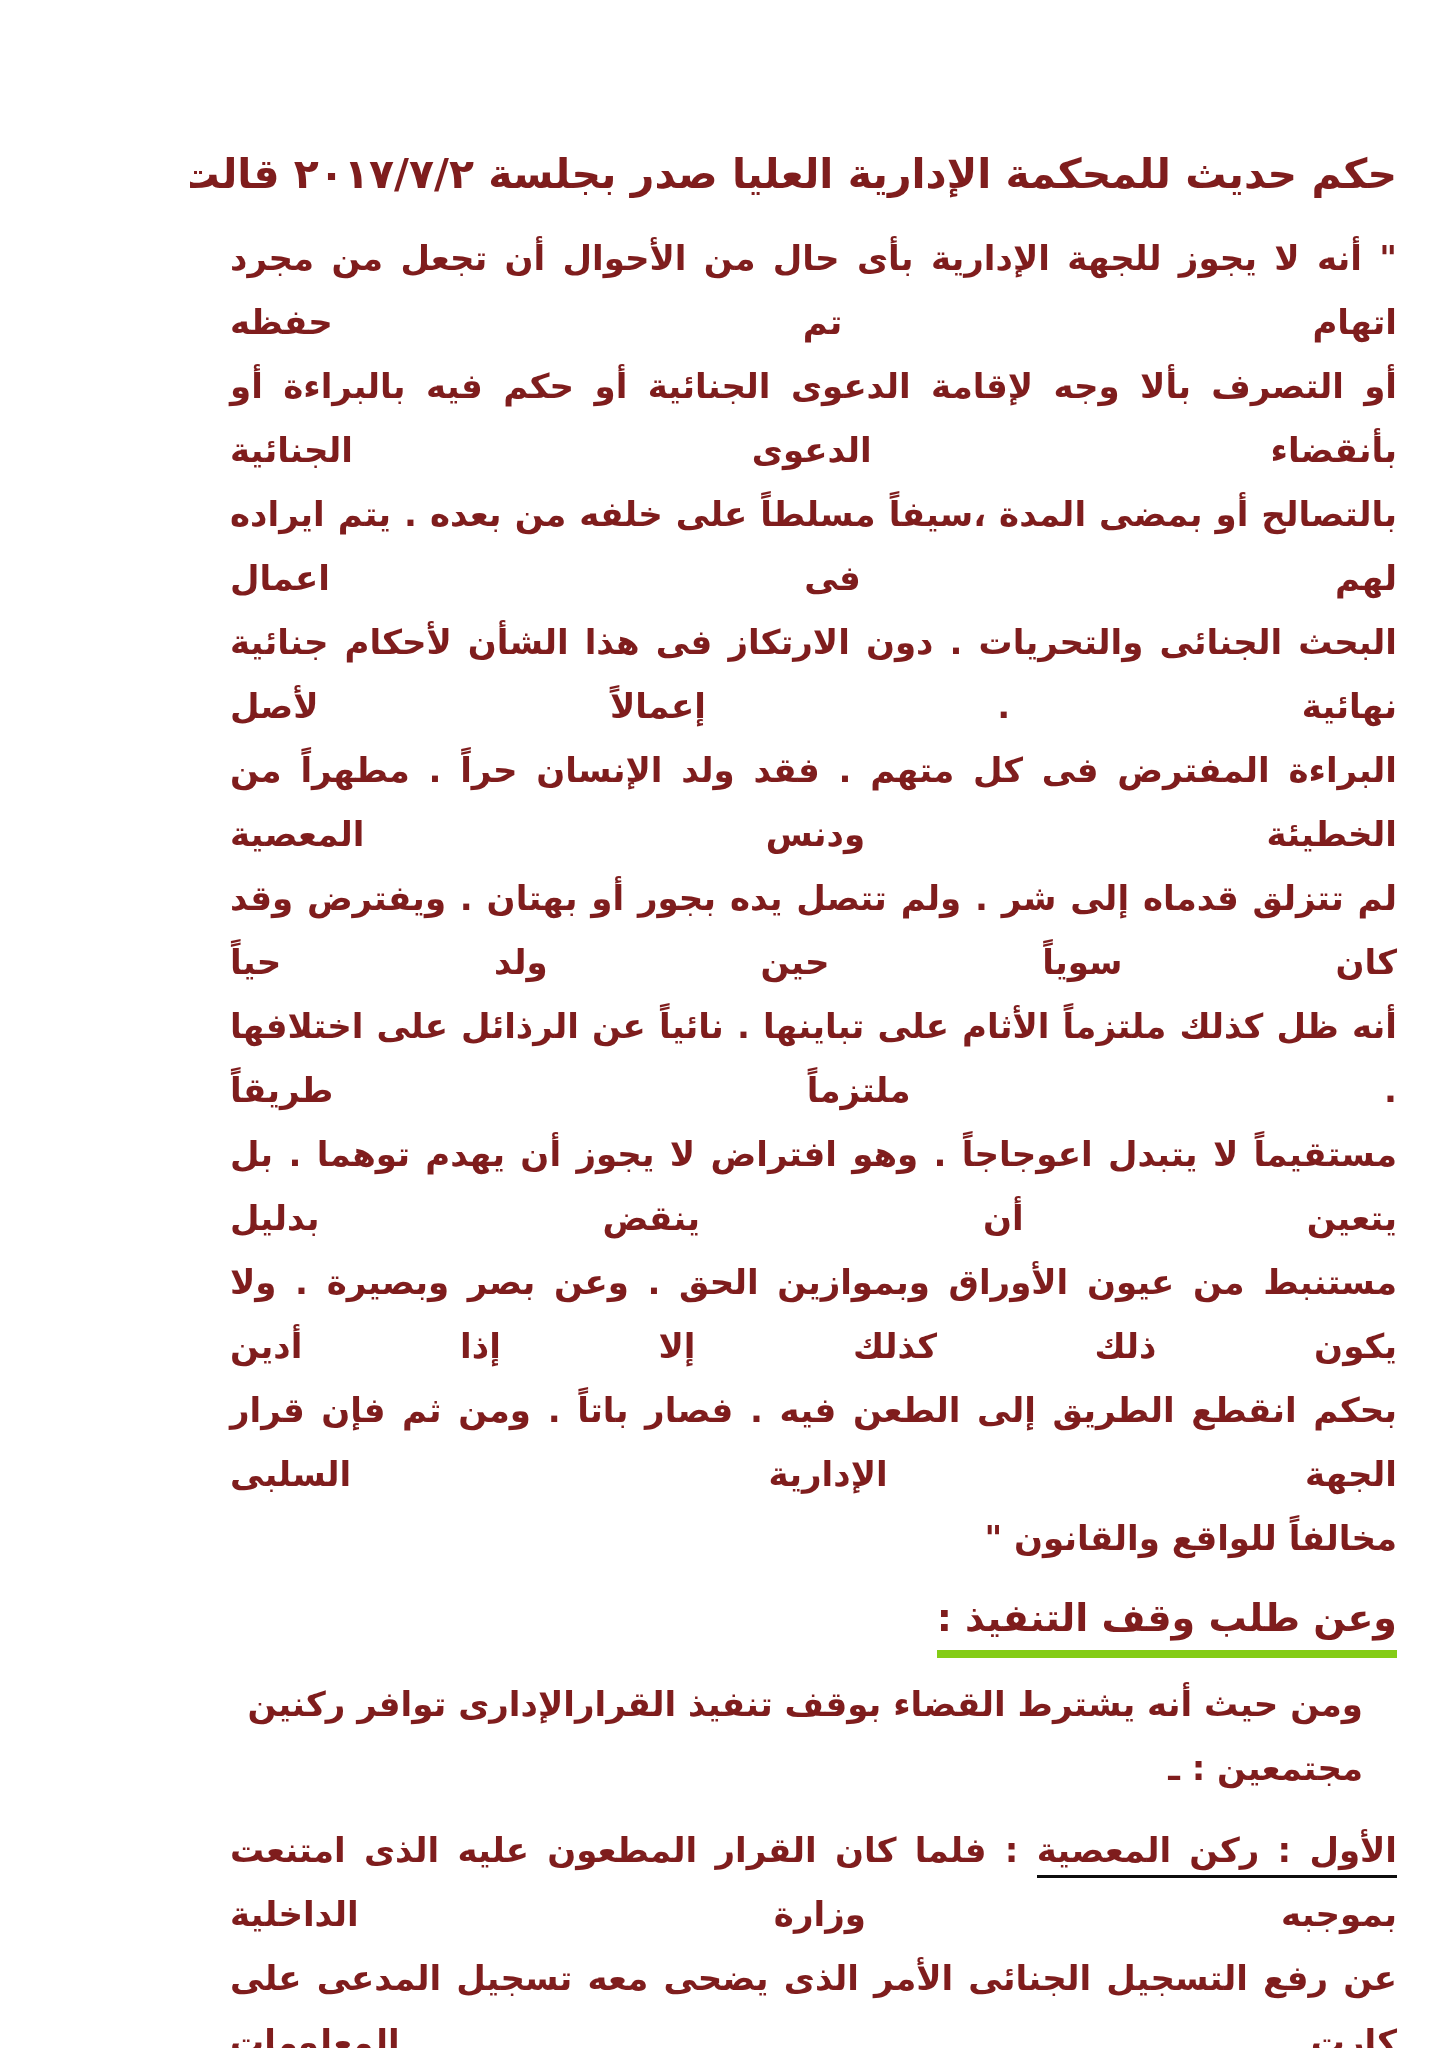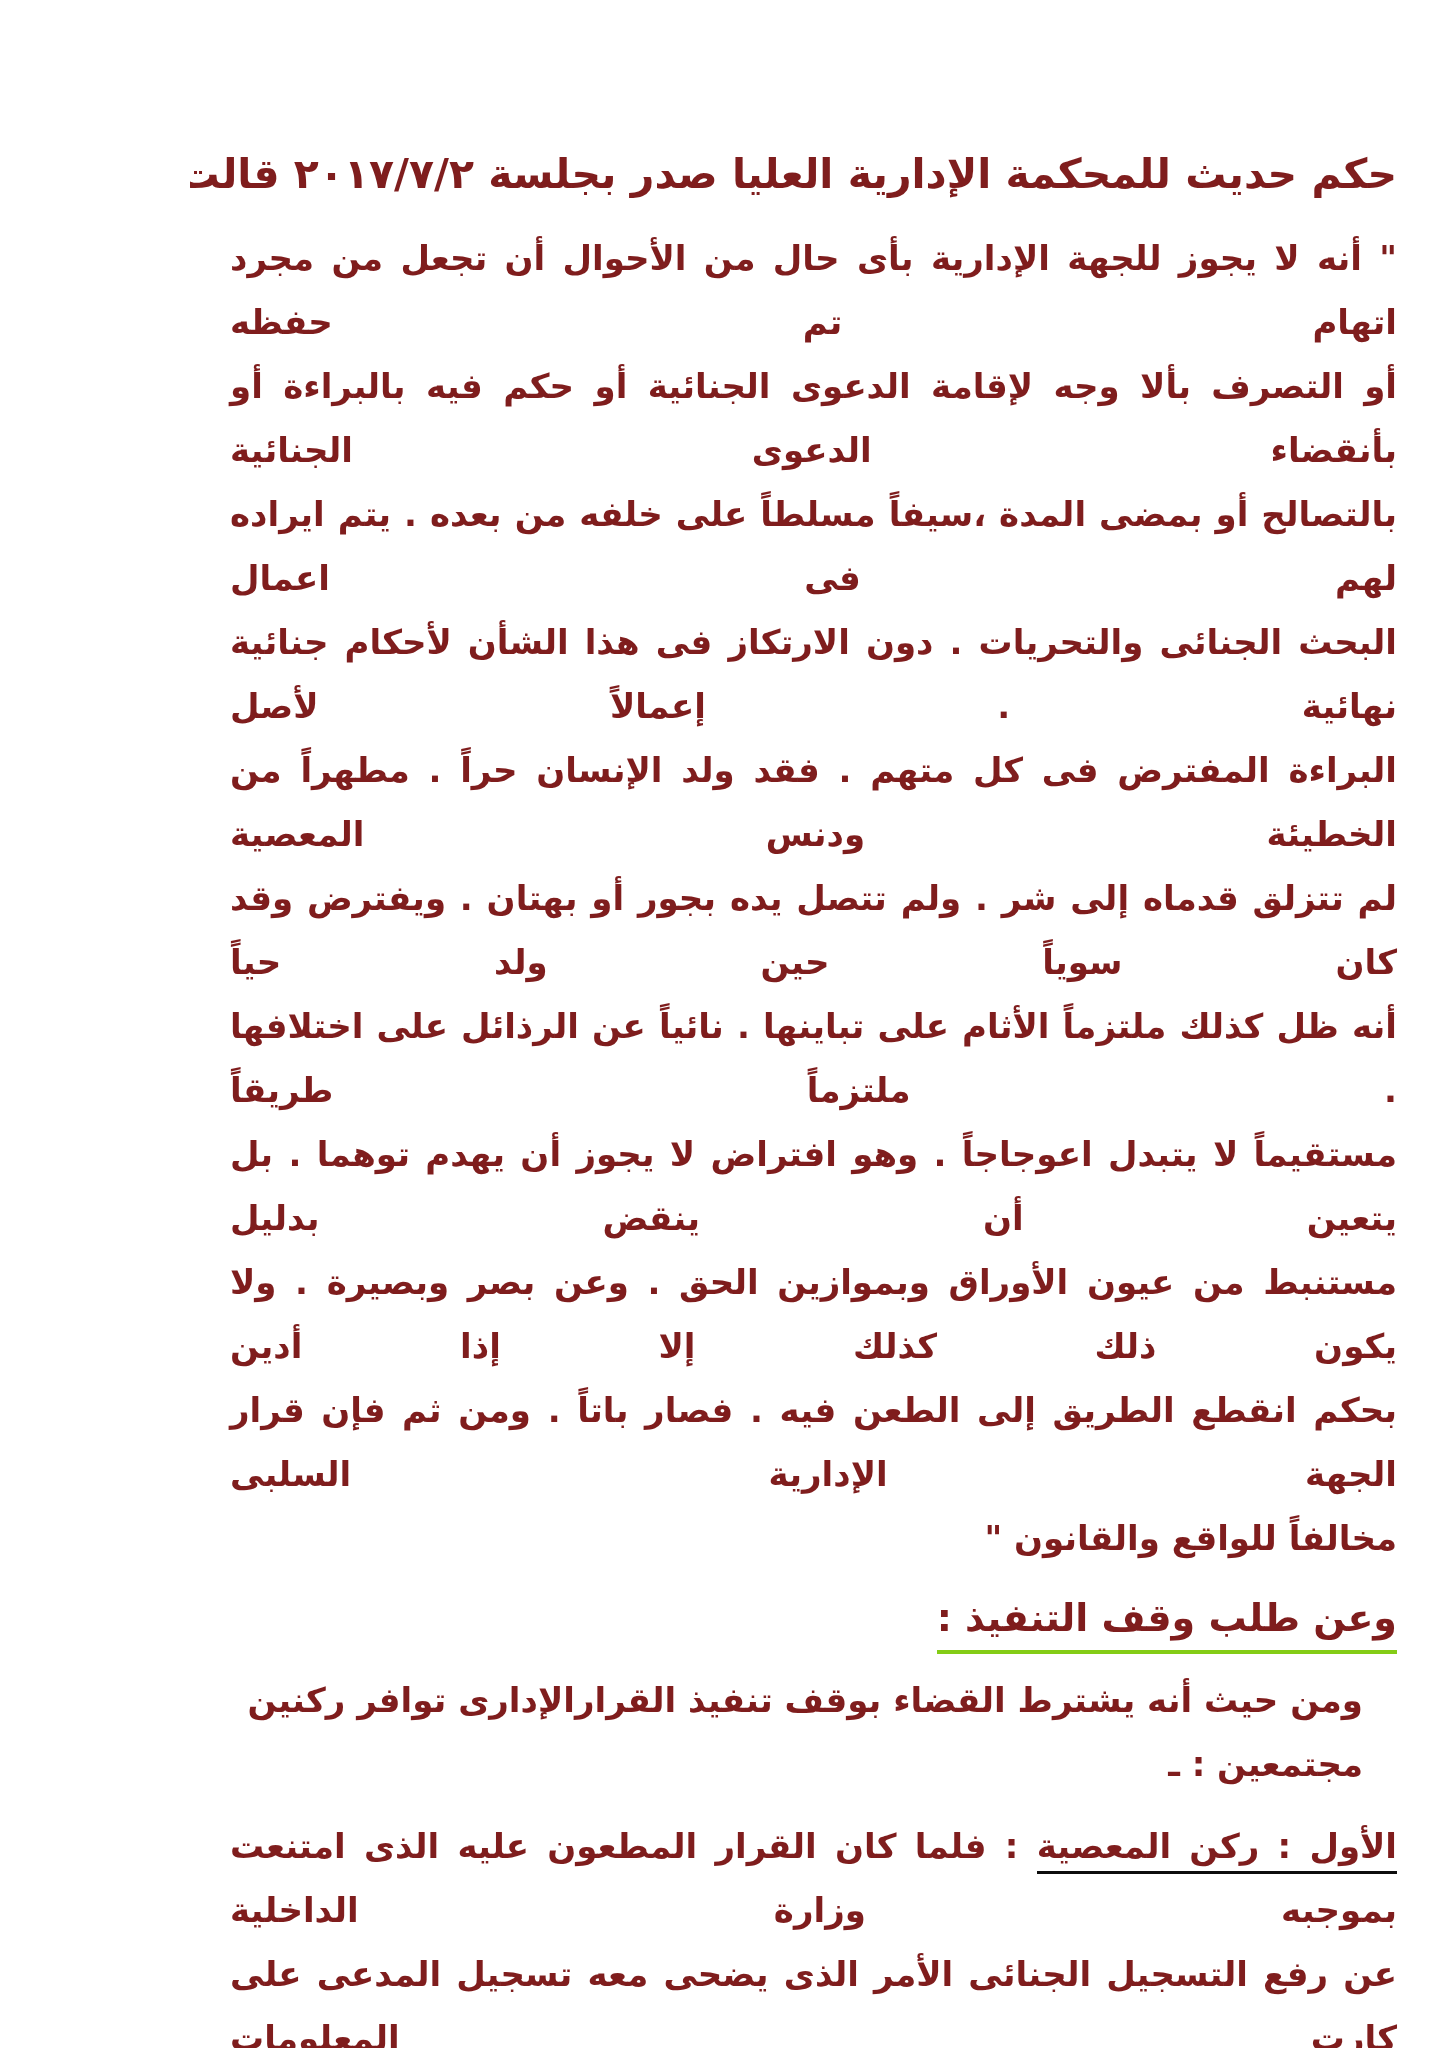--- a/index.html
+++ b/index.html
@@ -45,21 +45,21 @@
   }
   .indent { padding-right: 34px; }
   .stay-heading {
     margin-top: 20px;
     text-align: right;
     font-size: 38px;
     line-height: 56px;
   }
   .stay-heading .underlined-heading {
     display: inline-block;
-    border-bottom: 4px solid #84cc16;
+    border-bottom: 8px solid #84cc16;
     padding-bottom: 4px;
   }
   .stay-intro { margin-top: 14px; text-align: right; }
   .pillar { margin-top: 18px; }
   .pillar-lead {
     border-bottom: 3px solid #0d0d0d;
     padding-bottom: 5px;
   }
 </style>
 </head>

